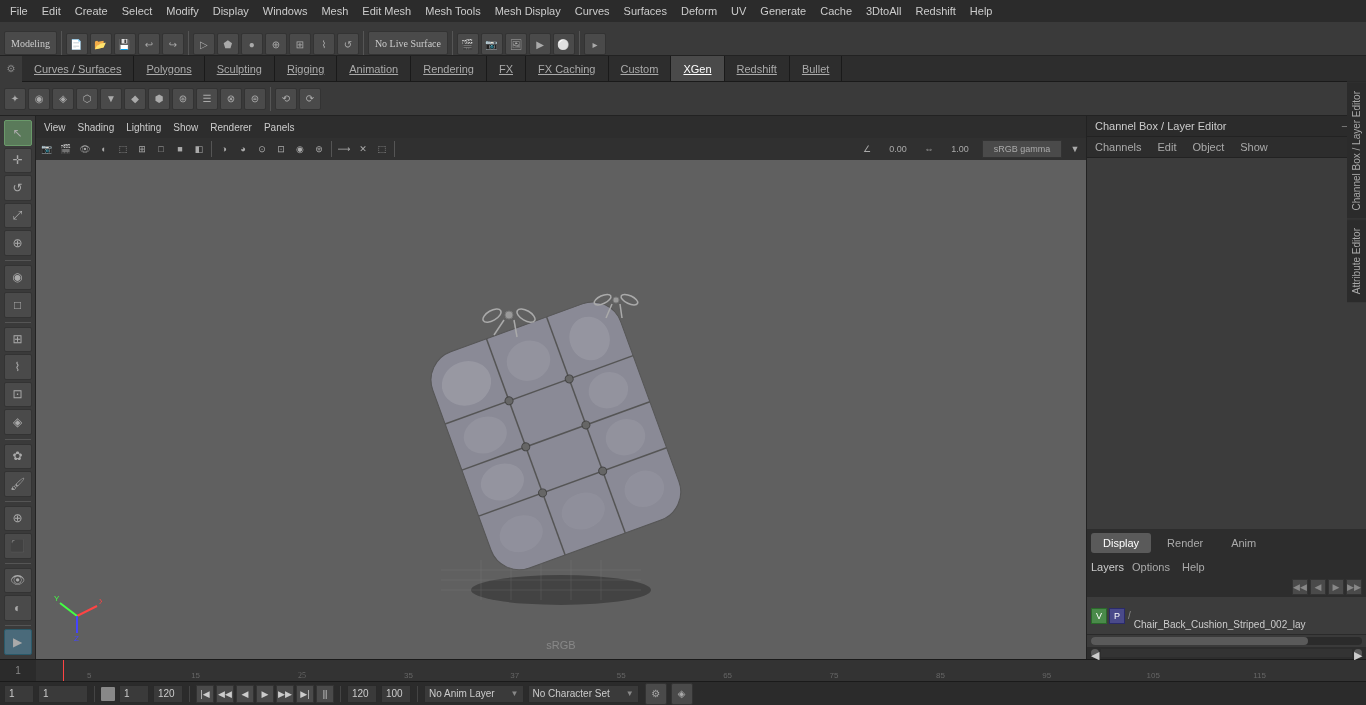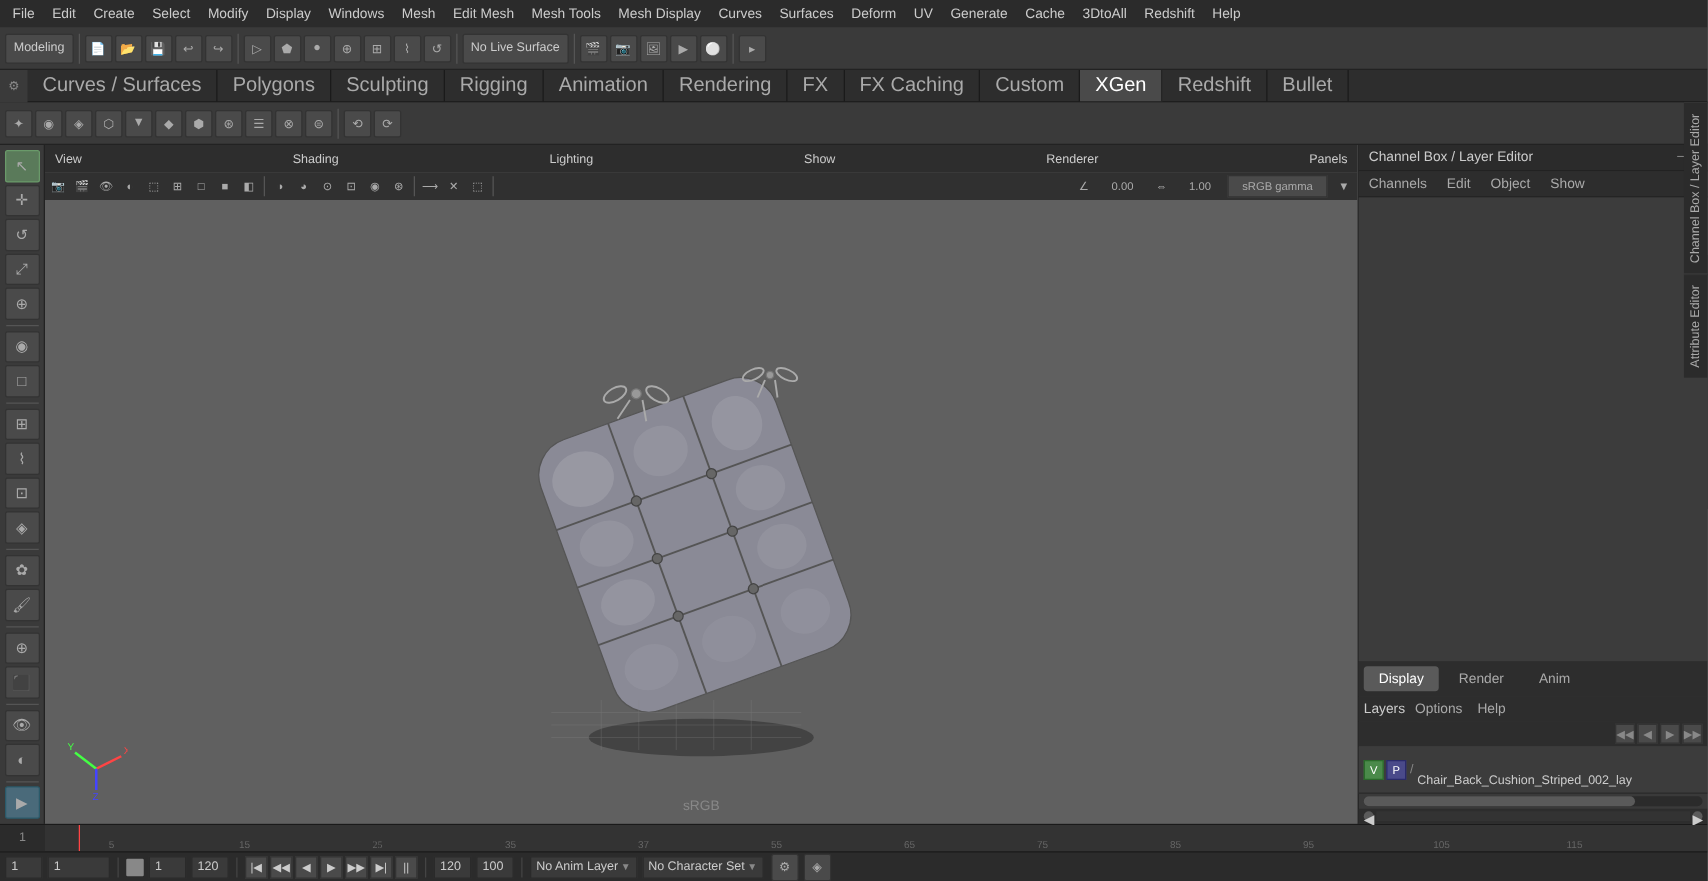--- a/index.html
+++ b/index.html
@@ -3,46 +3,46 @@
   <meta charset="utf-8">
   <style>
     * { margin: 0; padding: 0; box-sizing: border-box; }
     body { width: 1366px; height: 705px; background: #3c3c3c; font-family: Arial, sans-serif; font-size: 11px; color: #ccc; overflow: hidden; }
 
     
     #menu-bar { display: flex; align-items: center; background: #2b2b2b; height: 22px; padding: 0 4px; gap: 2px; }
     .menu-item { color: #ccc; padding: 2px 6px; font-size: 11px; cursor: pointer; white-space: nowrap; }
 
     
-    #toolbar-row { display: flex; align-items: center; background: #3a3a3a; height: 34px; padding: 0 4px; gap: 2px; border-bottom: 1px solid #222; }
+    #toolbar-row { display: flex; align-items: flex-end; background: #3a3a3a; height: 34px; padding: 0 4px; gap: 2px; border-bottom: 1px solid #222; font-family: Liberation Serif, serif; }
     .tb-btn { background: #4a4a4a; border: 1px solid #333; color: #ccc; padding: 2px 6px; font-size: 10px; cursor: pointer; height: 24px; display: flex; align-items: center; border-radius: 2px; white-space: nowrap; }
     .tb-sep { width: 1px; height: 24px; background: #555; margin: 0 2px; }
     .tb-icon { width: 22px; height: 22px; background: #4a4a4a; border: 1px solid #333; display: flex; align-items: center; justify-content: center; cursor: pointer; border-radius: 2px; font-size: 10px; color: #aaa; }
 
     
     #workspace-tabs { display: flex; align-items: center; background: #2d2d2d; height: 26px; border-bottom: 1px solid #1a1a1a; }
-    .ws-tab { padding: 4px 12px; font-size: 16px; color: #aaa; cursor: pointer; border-right: 1px solid #1a1a1a; height: 100%; display: flex; align-items: center; }
+    .ws-tab { padding: 4px 12px; font-size: 11px; color: #aaa; cursor: pointer; border-right: 1px solid #1a1a1a; height: 100%; display: flex; align-items: center; text-decoration: underline; }
     .ws-tab.active { background: #4a4a4a; color: #fff; }
     #workspace-settings { width: 22px; height: 26px; background: #3a3a3a; display: flex; align-items: center; justify-content: center; cursor: pointer; color: #888; font-size: 10px; }
 
     
     #xgen-tools { display: flex; align-items: center; background: #3a3a3a; height: 34px; padding: 0 4px; gap: 2px; border-bottom: 1px solid #222; }
 
     
     #main-content { display: flex; height: calc(705px - 22px - 34px - 26px - 34px - 22px - 24px); }
 
     
     #left-toolbar { width: 36px; background: #3a3a3a; display: flex; flex-direction: column; align-items: center; padding: 4px 2px; gap: 2px; border-right: 1px solid #222; }
     .left-btn { width: 28px; height: 28px; background: #4a4a4a; border: 1px solid #333; display: flex; align-items: center; justify-content: center; cursor: pointer; border-radius: 2px; color: #aaa; font-size: 12px; }
     .left-btn.active { background: #5a7a5a; border-color: #6a9a6a; }
     .left-sep { width: 26px; height: 1px; background: #555; margin: 2px 0; }
 
     
     #viewport { flex: 1; background: #606060; position: relative; overflow: hidden; }
-    #viewport-header { display: flex; align-items: center; background: rgba(40,40,40,0.9); height: 22px; padding: 0 4px; gap: 4px; position: absolute; top: 0; left: 0; right: 0; z-index: 10; justify-content: space-between; }
+    #viewport-header { display: flex; align-items: center; background: rgba(40,40,40,0.9); height: 22px; padding: 0 4px; gap: 4px; position: absolute; top: 0; left: 0; right: 0; z-index: 10; }
     .vp-menu { font-size: 10px; color: #ccc; padding: 2px 4px; cursor: pointer; }
     .vp-sep { width: 1px; height: 16px; background: #555; margin: 0 2px; }
     #viewport-toolbar { display: flex; align-items: center; background: rgba(40,40,40,0.85); height: 22px; padding: 0 2px; gap: 1px; position: absolute; top: 22px; left: 0; right: 0; z-index: 10; }
     .vp-icon { width: 18px; height: 18px; display: flex; align-items: center; justify-content: center; font-size: 9px; color: #aaa; cursor: pointer; }
     #viewport-canvas { position: absolute; top: 44px; left: 0; right: 0; bottom: 0; display: flex; align-items: center; justify-content: center; }
     .persp-label { position: absolute; bottom: 8px; left: 50%; transform: translateX(-50%); color: #888; font-size: 11px; }
     .axis-indicator { position: absolute; bottom: 16px; left: 16px; }
 
     
     #cushion-svg { width: 320px; height: 420px; }
@@ -81,21 +81,21 @@
     #timeline-left { width: 36px; height: 22px; background: #2b2b2b; display: flex; align-items: center; justify-content: center; font-size: 10px; color: #888; }
 
     
     #bottom-bar { height: 24px; background: #2b2b2b; display: flex; align-items: center; gap: 4px; padding: 0 4px; border-top: 1px solid #1a1a1a; }
     .bb-field { background: #3a3a3a; border: 1px solid #2a2a2a; color: #ccc; font-size: 10px; padding: 1px 4px; height: 18px; min-width: 30px; display: flex; align-items: center; }
     .bb-sep { width: 1px; height: 16px; background: #444; margin: 0 2px; }
     #playback-controls { display: flex; align-items: center; gap: 2px; }
     .pb-btn { width: 18px; height: 18px; background: #4a4a4a; border: 1px solid #333; color: #ccc; font-size: 9px; display: flex; align-items: center; justify-content: center; cursor: pointer; }
 
     
-    .bb-dropdown { background: #3a3a3a; border: 1px solid #2a2a2a; color: #ccc; font-size: 10px; padding: 1px 4px; height: 18px; display: flex; align-items: center; cursor: pointer; gap: 2px; }
+    .bb-dropdown { background: #3a3a3a; border: 1px solid #2a2a2a; color: #ccc; font-size: 10px; padding: 1px 4px; height: 18px; display: flex; align-items: center; cursor: pointer; gap: 16px; }
     .bb-dropdown-arrow { font-size: 8px; color: #888; }
   </style>
 </head>
 <body>
 
 <div id="menu-bar">
   <div class="menu-item">File</div>
   <div class="menu-item">Edit</div>
   <div class="menu-item">Create</div>
   <div class="menu-item">Select</div>

